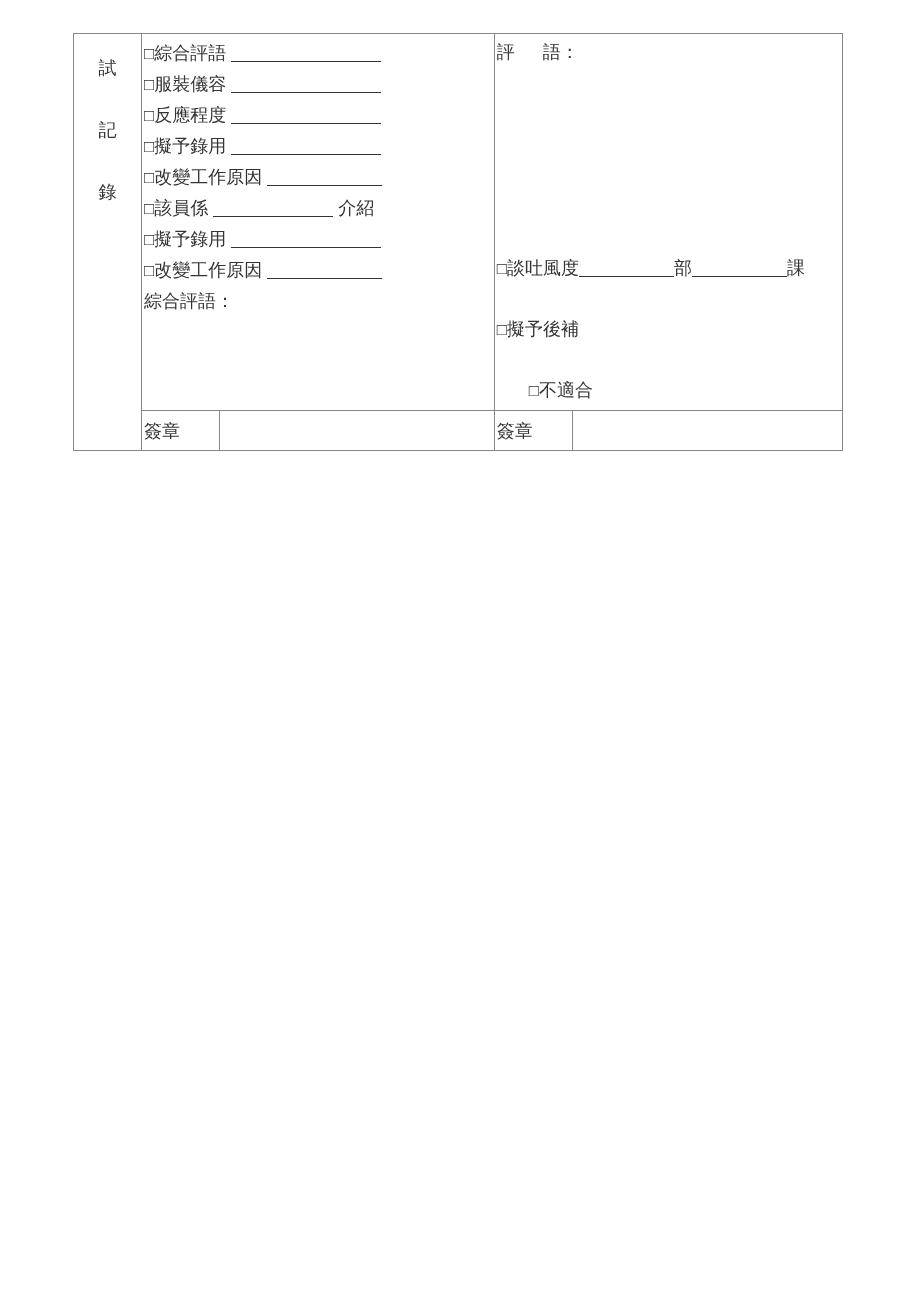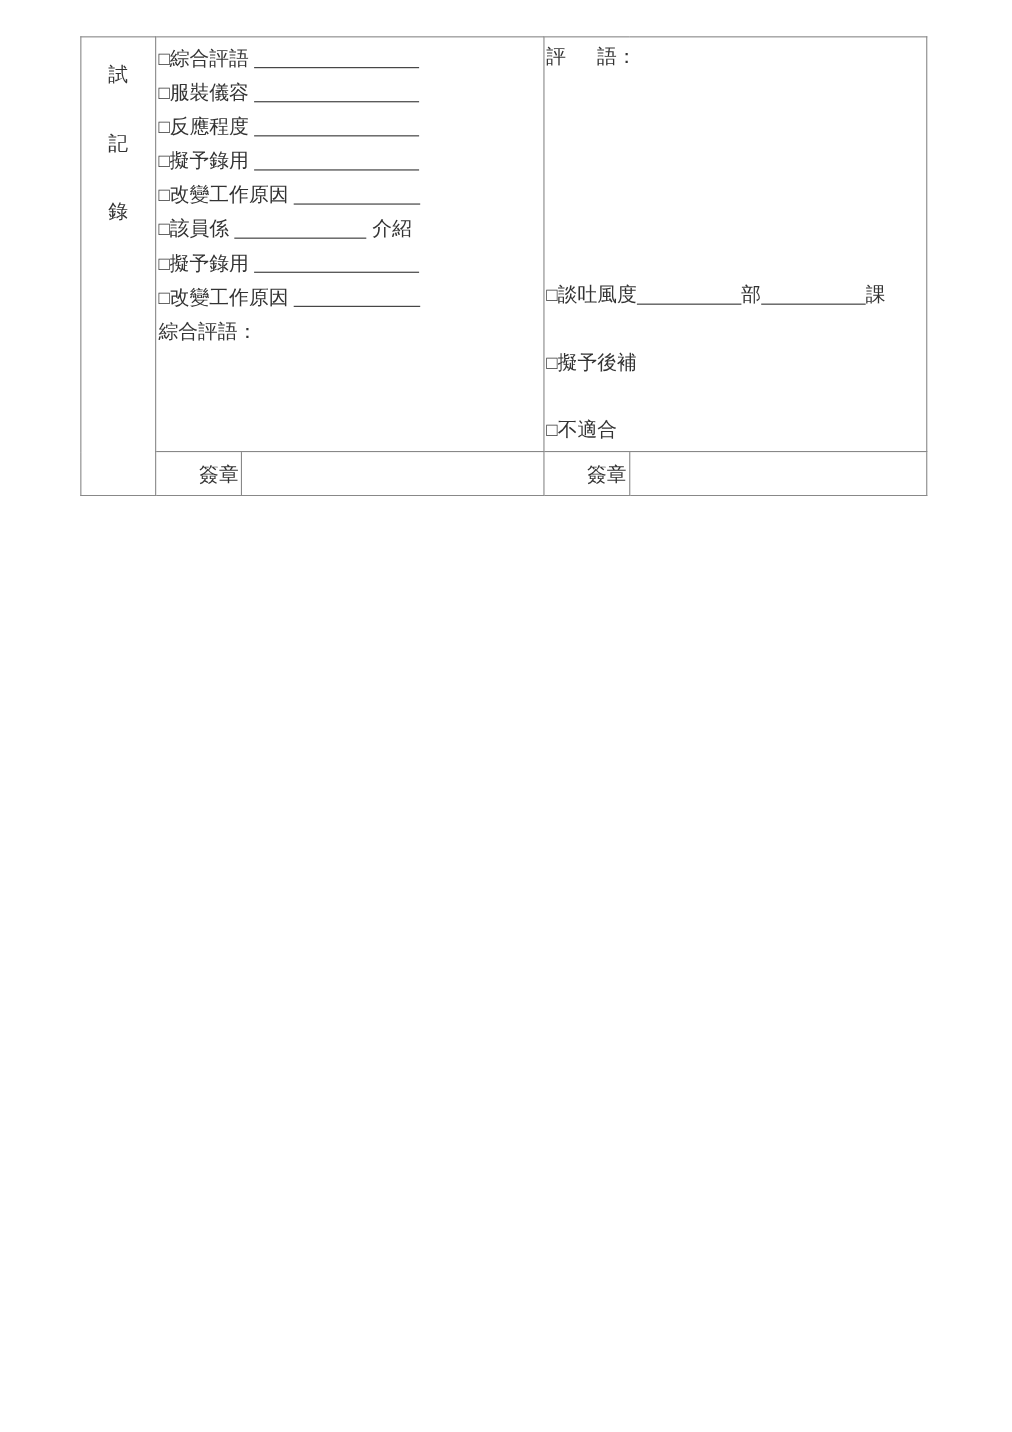--- a/index.html
+++ b/index.html
@@ -75,28 +75,29 @@
     }
     .summary-space {
       height: 78px;
     }
     .sig-row td {
       height: 40px;
       vertical-align: middle;
     }
     .sig-label {
       width: 78px;
-      text-align: right;
+      text-align: left;
     }
     .right-lower-item {
       line-height: 30px;
       margin-bottom: 30px;
     }
     .right-lower-item:last-child {
       margin-bottom: 0;
+      margin-left: 32px;
     }
   </style>
 </head>
 <body>
 
 <table class="form-table">
   <tbody>
       <tr>
     <td rowspan="2" class="row-label">
       <div class="row-label-inner">

